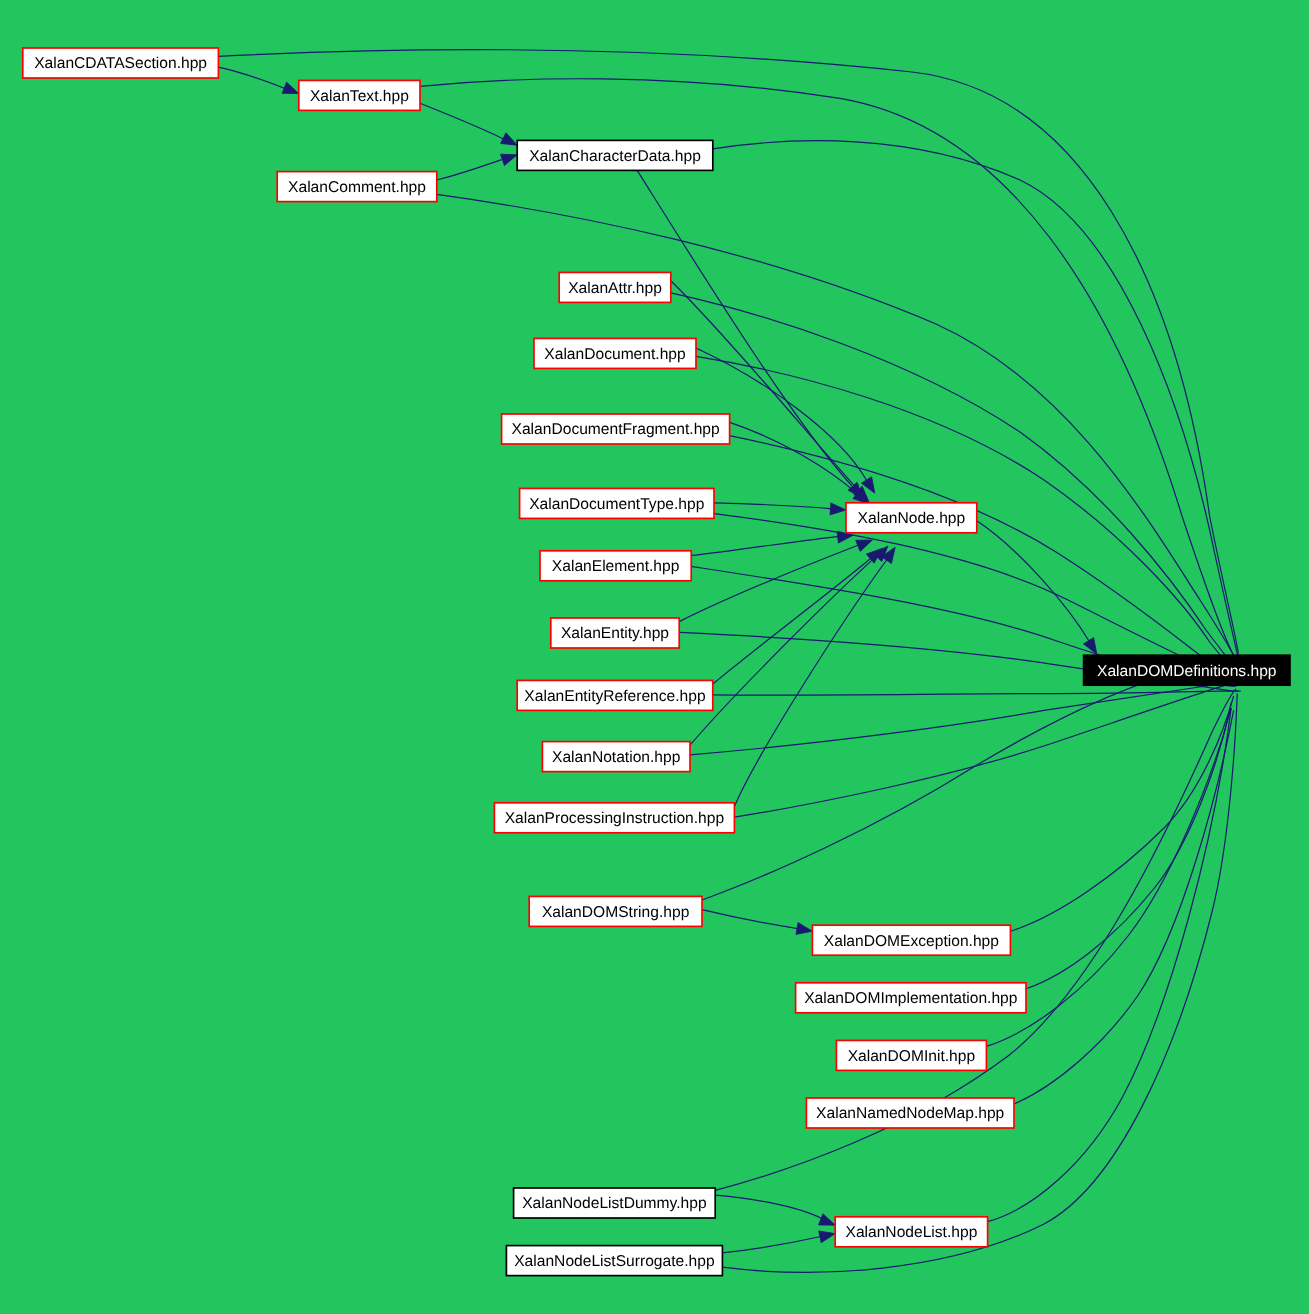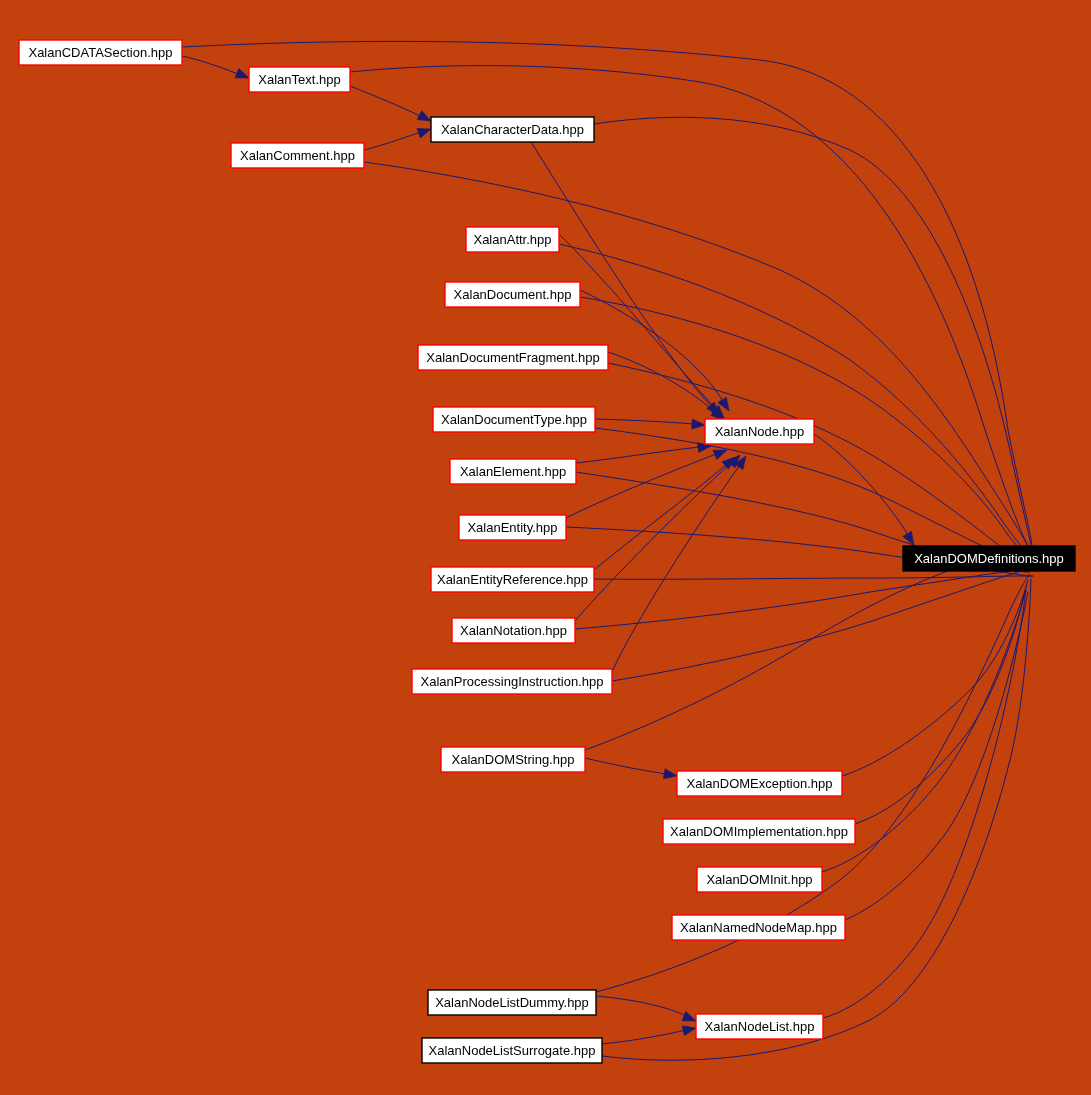--- a/index.html
+++ b/index.html
@@ -4,21 +4,21 @@
 <style>
   html, body {
     margin: 0;
     padding: 0;
     background: #ffffff;
   }
   #graph-root {
     position: relative;
     width: 1091px;
     height: 1095px;
-    background: #c2410c;
+    background: #22c55e;
     font-family: "Liberation Sans", sans-serif;
     overflow: hidden;
   }
   svg.graph-canvas {
     position: absolute;
     top: 0;
     left: 0;
     width: 1091px;
     height: 1095px;
     display: block;

